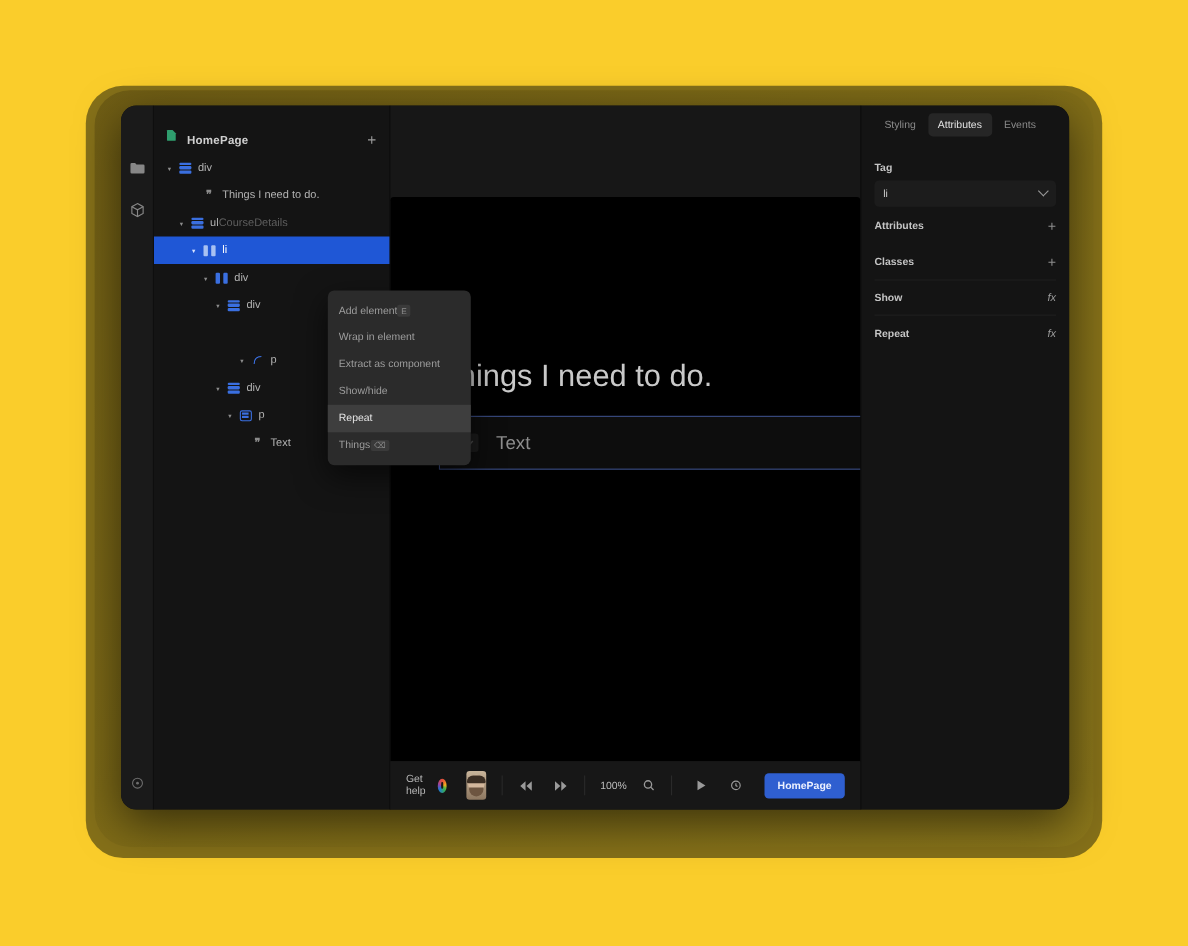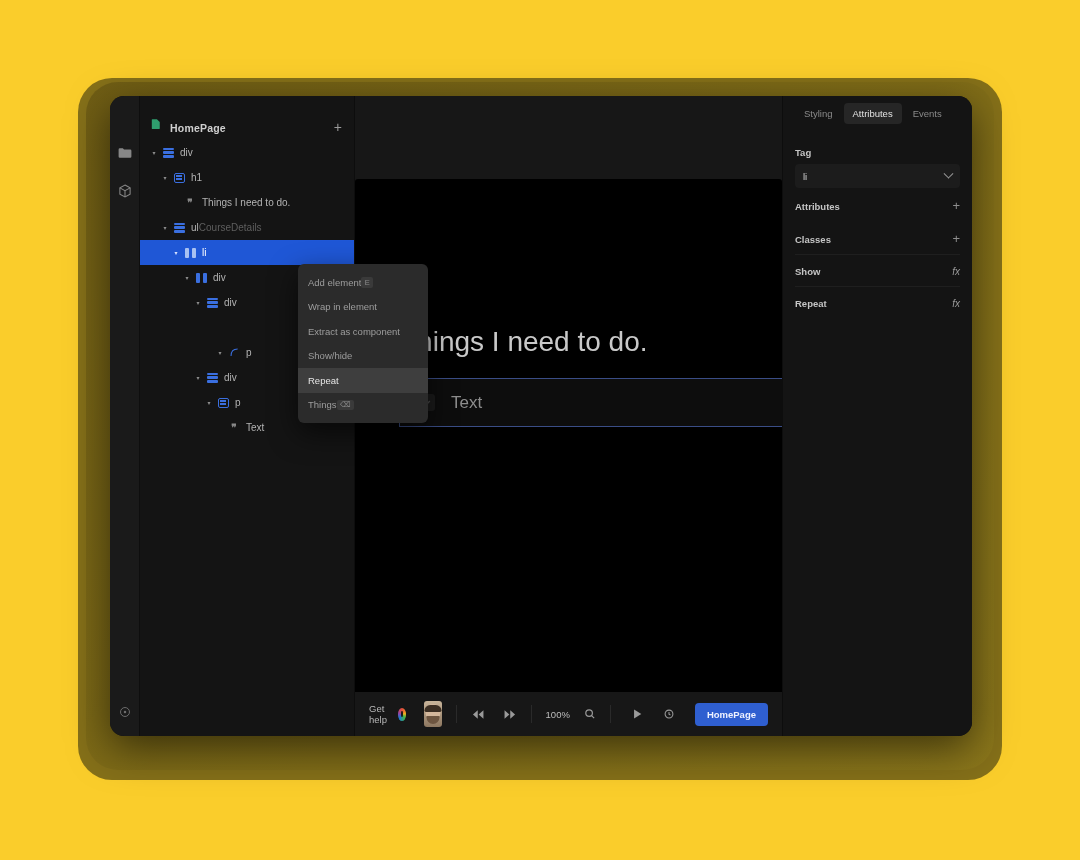--- a/index.html
+++ b/index.html
@@ -132,21 +132,21 @@
   #publish-button { background: #2f5fd0; color: #eef2ff; font-size: 9.5px; font-weight: bold;
      padding: 6px 12px; border-radius: 4px; border: none; cursor: pointer; }
 
   
   #right-panel { width: 190px; flex: 0 0 190px; background: #141414; border-left: 1px solid #0d0d0d;
      padding: 0 12px; }
   #panel-tabs { display: flex; gap: 2px; height: 34px; align-items: center; margin-bottom: 6px; }
   .panel-tab { font-size: 9.5px; color: #8a8a8a; padding: 5px 9px; border-radius: 4px; cursor: pointer; }
   .panel-tab.active { background: #262626; color: #e2e2e2; }
   .panel-label { font-size: 9.5px; font-weight: bold; color: #c5c5c5; }
-  .panel-section { padding: 11px 0 9px; display: flex; align-items: flex-end; justify-content: space-between; }
+  .panel-section { padding: 11px 0 9px; display: flex; align-items: center; justify-content: space-between; }
   .panel-section.bordered { border-top: 1px solid #1f1f1f; gap: 18px; }
   .plus { color: #8e8e8e; font-size: 13px; line-height: 1; cursor: pointer; }
   .fx { color: #9a9a9a; font-size: 10px; font-style: italic; cursor: pointer; }
   #tag-select { background: #1c1c1c; border-radius: 4px; height: 24px; display: flex; align-items: center;
      justify-content: space-between; padding: 0 8px; font-size: 9.5px; color: #cfcfcf; cursor: pointer; }
   .chev { width: 7px; height: 7px; border-right: 1.3px solid #9a9a9a; border-bottom: 1.3px solid #9a9a9a;
      transform: rotate(45deg) translate(-2px,-2px); }
 </style>
 </head>
 <body>
@@ -203,30 +203,20 @@
           <span class="caret">▾</span>
           <span class="ticon">
             <span class="g-stack">
               <i></i>
               <i></i>
               <i></i>
             </span>
           </span>
           <span class="tlabel">div</span>
         </div>
-        <div class="tree-row" style="padding-left: 19px;">
-          <span class="caret">▾</span>
-          <span class="ticon">
-            <span class="g-box">
-              <i></i>
-              <i></i>
-            </span>
-          </span>
-          <span class="tlabel">h1</span>
-        </div>
         <div class="tree-row" style="padding-left: 30px;">
           <span class="caret"></span>
           <span class="ticon">
             <span class="g-quote">❞</span>
           </span>
           <span class="tlabel">Things I need to do.</span>
         </div>
         <div class="tree-row" style="padding-left: 19px;">
           <span class="caret">▾</span>
           <span class="ticon">

